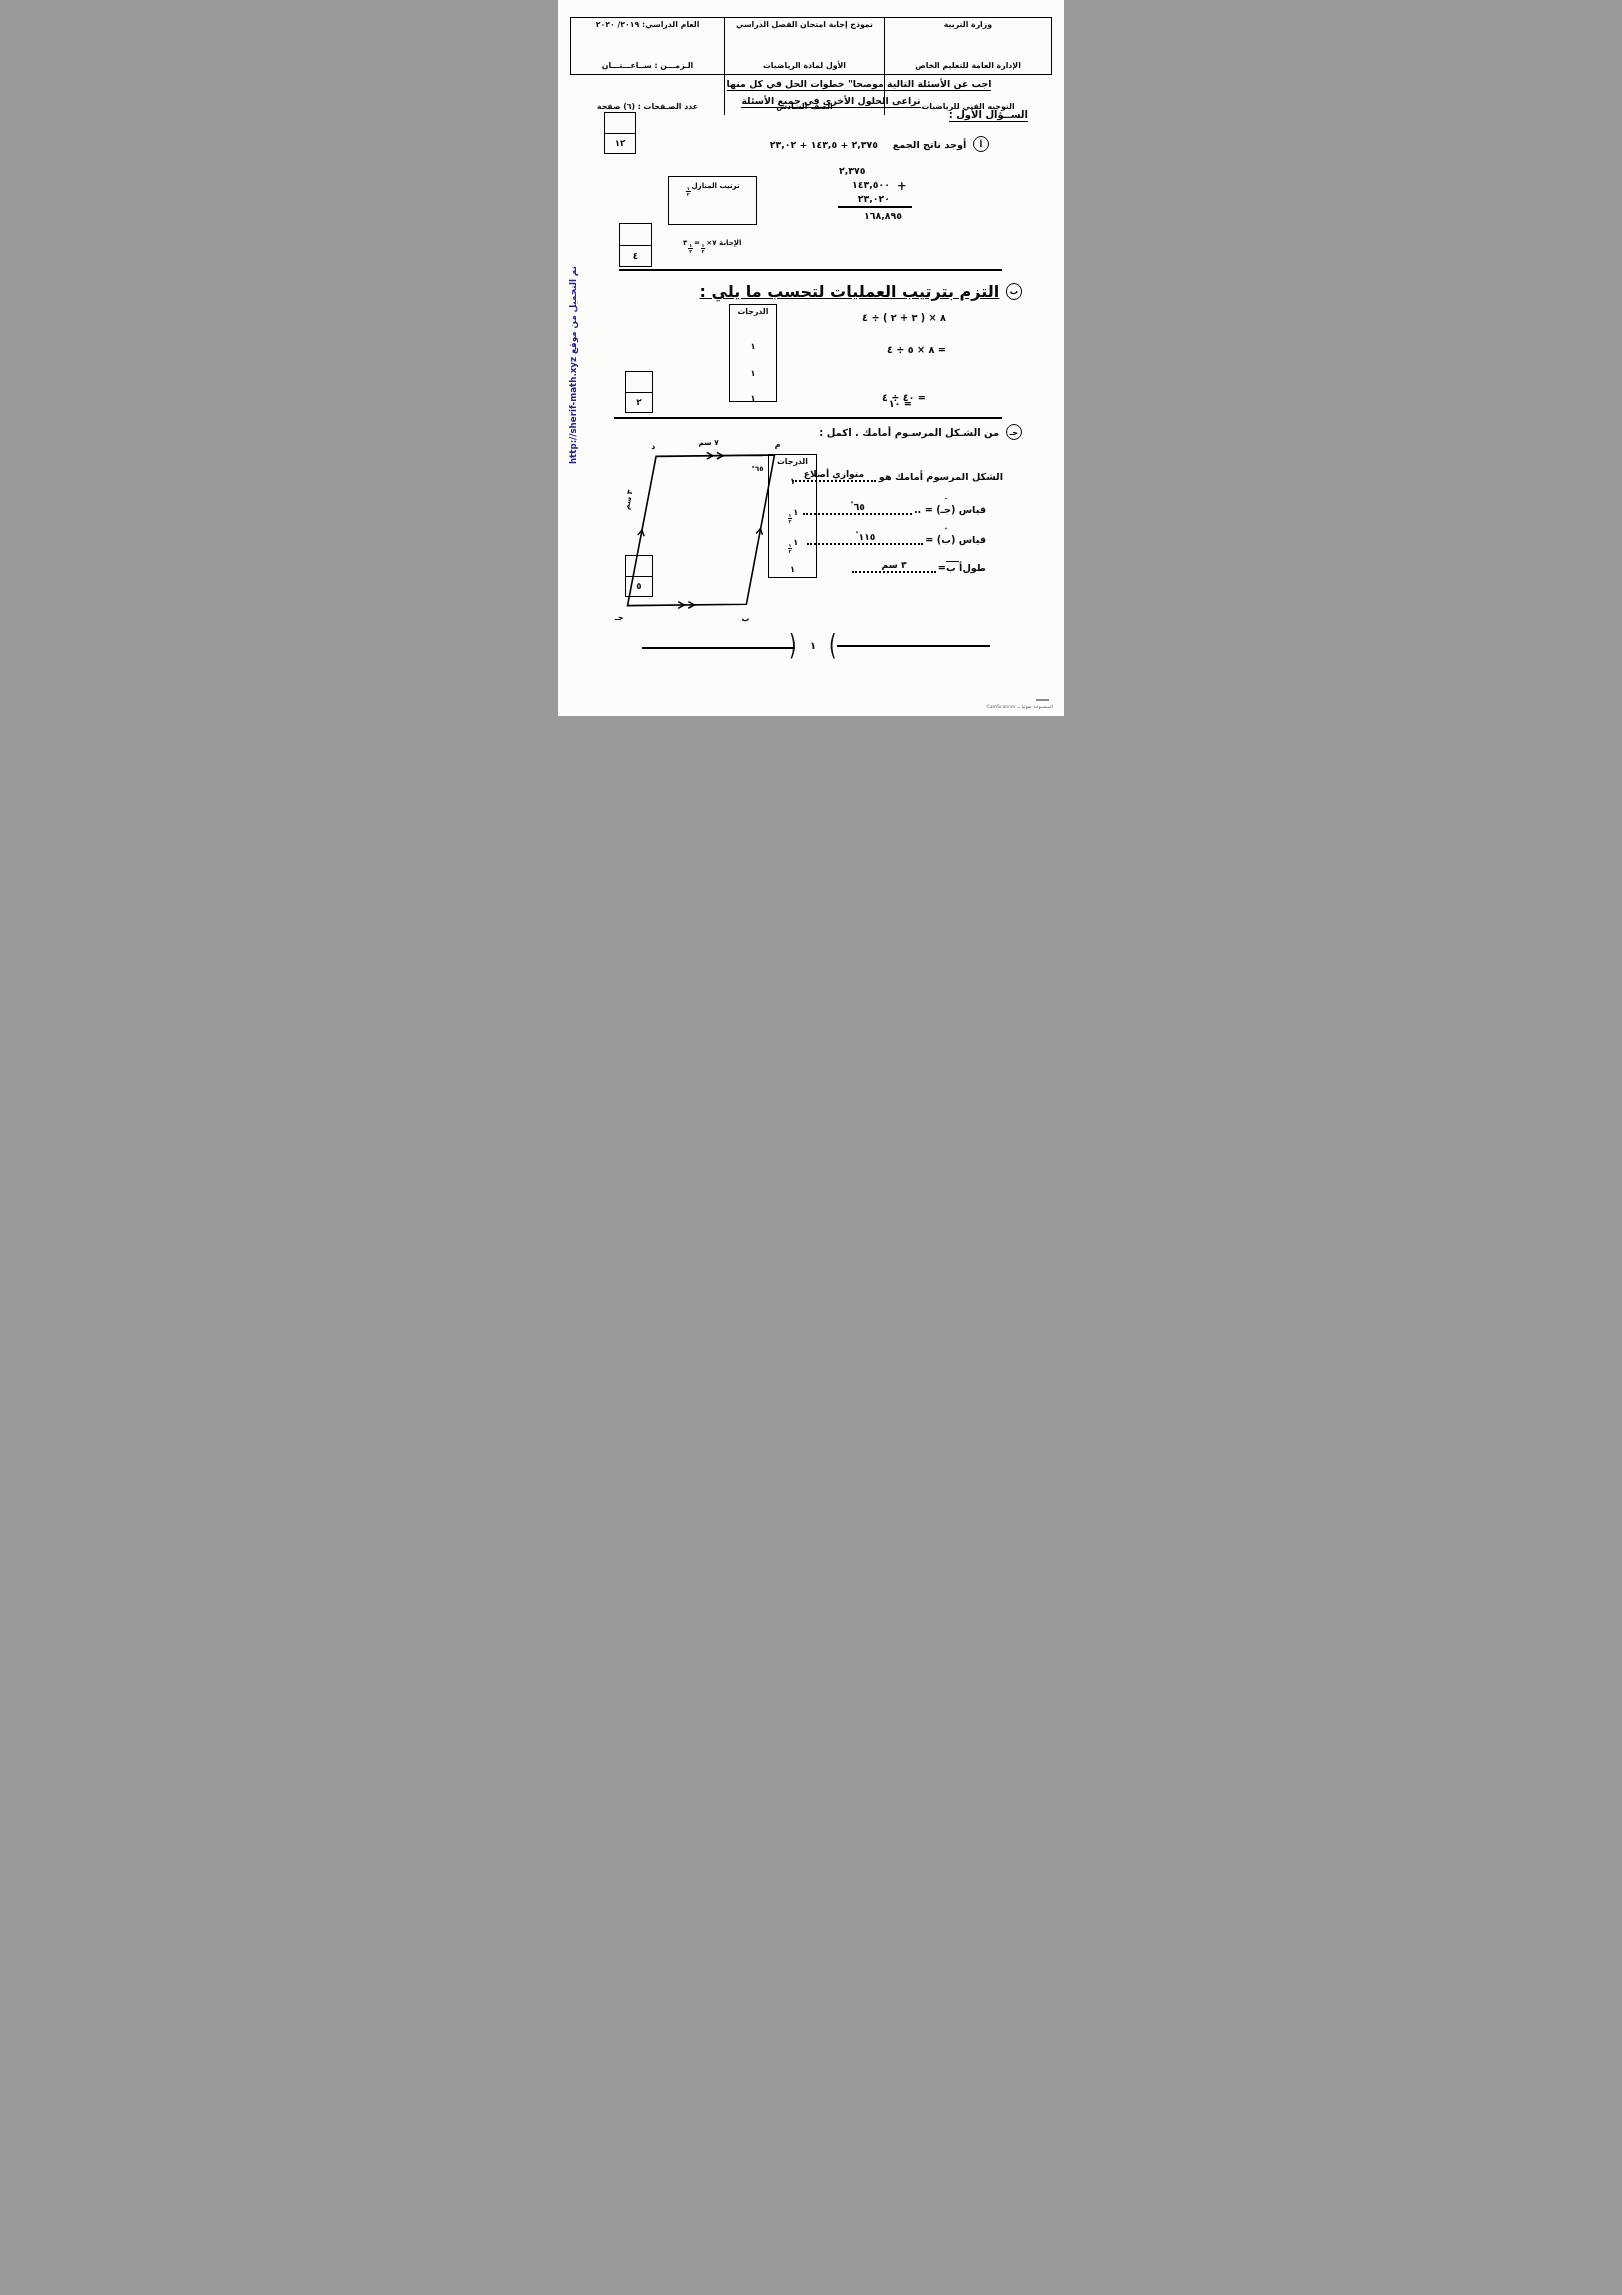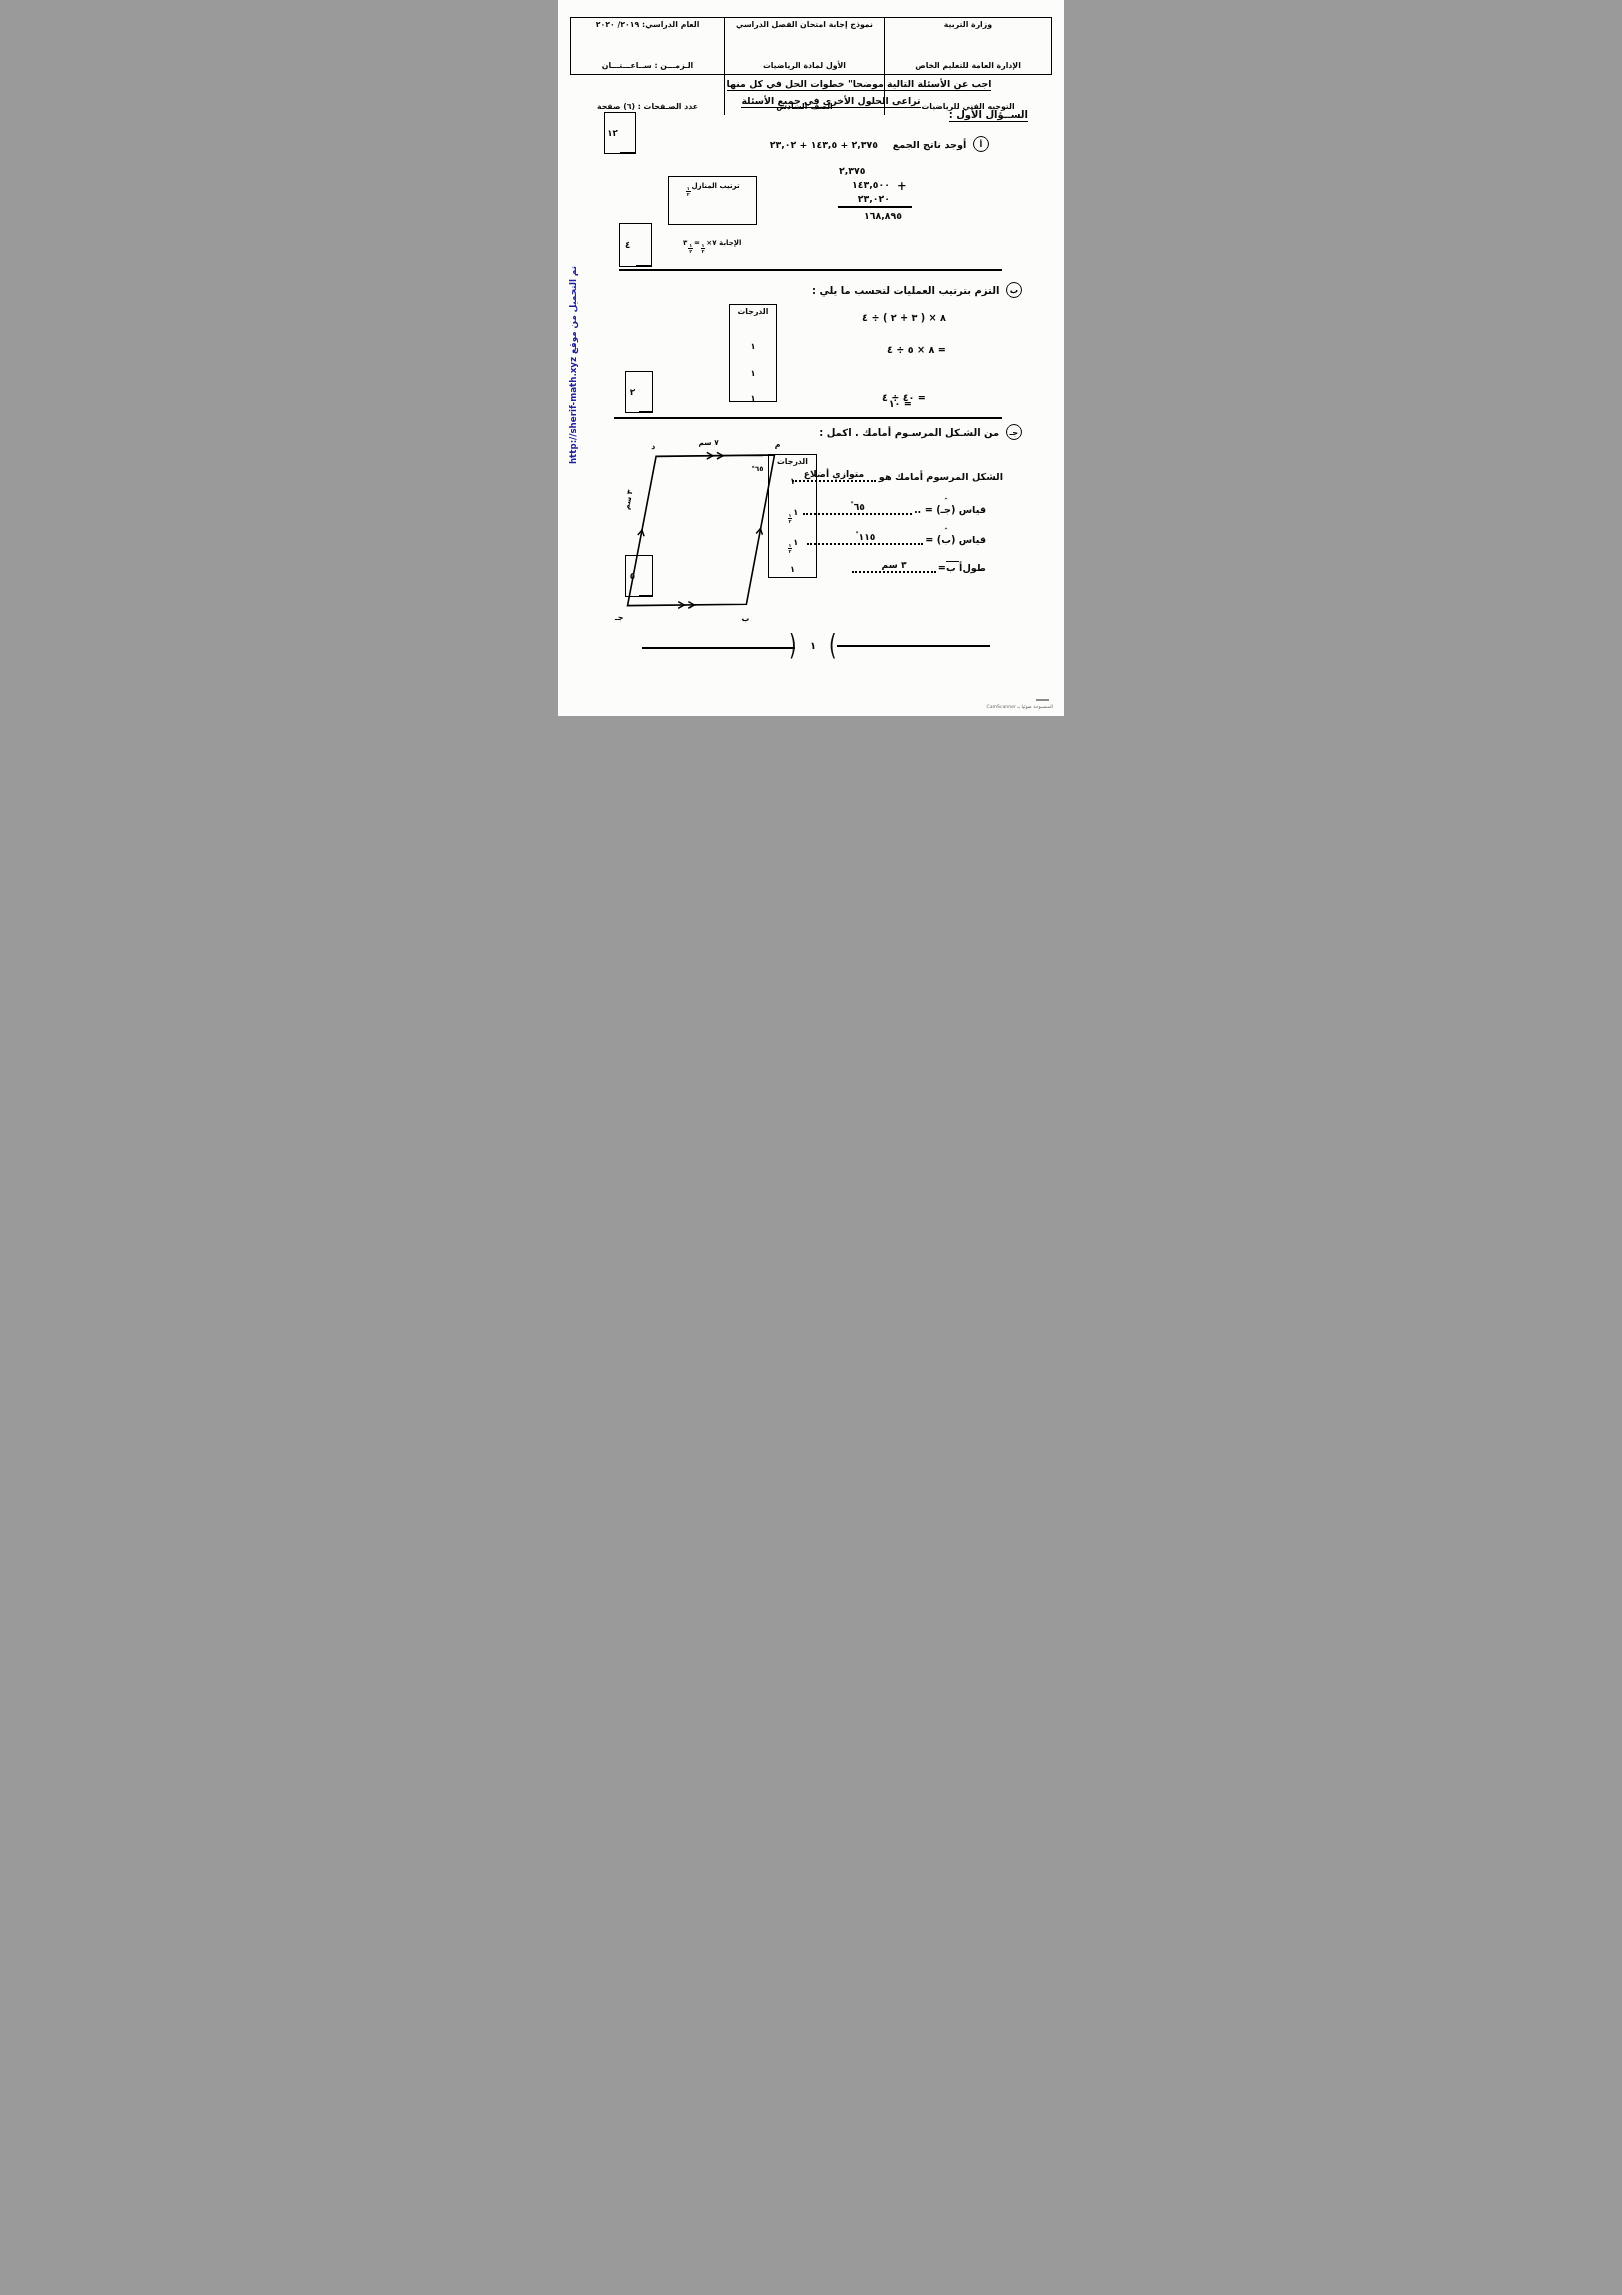--- a/index.html
+++ b/index.html
@@ -19,21 +19,21 @@
     padding:3.2px 1.8px;text-align:center;font-size:7.8px;line-height:1.15;gap:32px;}
   .hdr-col + .hdr-col{border-left:none;border-right:1.4px solid #000;}
   
   .abs{position:absolute;}
   .u{border-bottom:1.6px solid #000;padding-bottom:0.9px;}
   .circle{
     display:inline-flex;align-items:center;justify-content:center;
     width:14.3px;height:14.3px;border:1.1px solid #000;border-radius:50%;
     font-size:8.3px;flex:0 0 auto;
   }
-  .scorebox{border:1.6px solid #000;display:flex;flex-direction:row;}
+  .scorebox{border:1.6px solid #000;display:flex;flex-direction:column;}
   .scorebox .cell{flex:1 1 50%;display:flex;align-items:center;justify-content:center;font-size:8.7px;}
   .scorebox .cell:first-child{border-bottom:1.6px solid #000;}
   .rule{background:#000;height:1.6px;}
   .frac{display:inline-flex;flex-direction:column;align-items:center;
     font-size:4.8px;line-height:1.05;vertical-align:-2.3px;margin:0 0.9px;}
   .frac .fn{border-bottom:0.8px solid #000;padding:0 0.9px;}
   .marksbox{border:1.6px solid #000;text-align:center;}
   .marksbox .mh{font-size:7.8px;margin-top:2.3px;}
   .mval{position:absolute;left:0;right:0;text-align:center;font-size:8.3px;}
   .fill-line{display:flex;align-items:flex-end;font-size:9.7px;white-space:nowrap;}
@@ -124,21 +124,21 @@
   </div>
 
   <div class="scorebox abs" style="left:61px;top:223px;width:31px;height:42px;">
     <div class="cell"></div>
     <div class="cell">٤</div>
   </div>
   <div class="rule abs" style="left:61px;top:269px;width:383px;"></div>
 
   <div class="abs" style="top:282px;right:42px;display:flex;align-items:center;gap:6.4px;">
     <span class="circle">ب</span>
-    <span style="font-size:10px;">التزم بترتيب العمليات لتحسب ما يلي :</span>
+    <span style="font-size:16px;text-decoration:underline;">التزم بترتيب العمليات لتحسب ما يلي :</span>
   </div>
 
   <div class="abs math" style="top:312px;right:118px;font-size:9.7px;">٨ × ( ٣ + ٢ ) ÷ ٤</div>
   <div class="abs math" style="top:344px;right:118px;font-size:9.7px;">= ٨ × ٥ ÷ ٤</div>
   <div class="abs math" style="top:392px;right:138px;font-size:9.7px;">= ٤٠ ÷ ٤</div>
   <div class="abs math" style="top:398px;right:152px;font-size:9.7px;">= ١٠</div>
 
   <div class="marksbox abs" style="left:171px;top:304px;width:46px;height:96px;">
     <div class="mh">الدرجات</div>
     <div class="mval" style="top:36px;">١</div>

